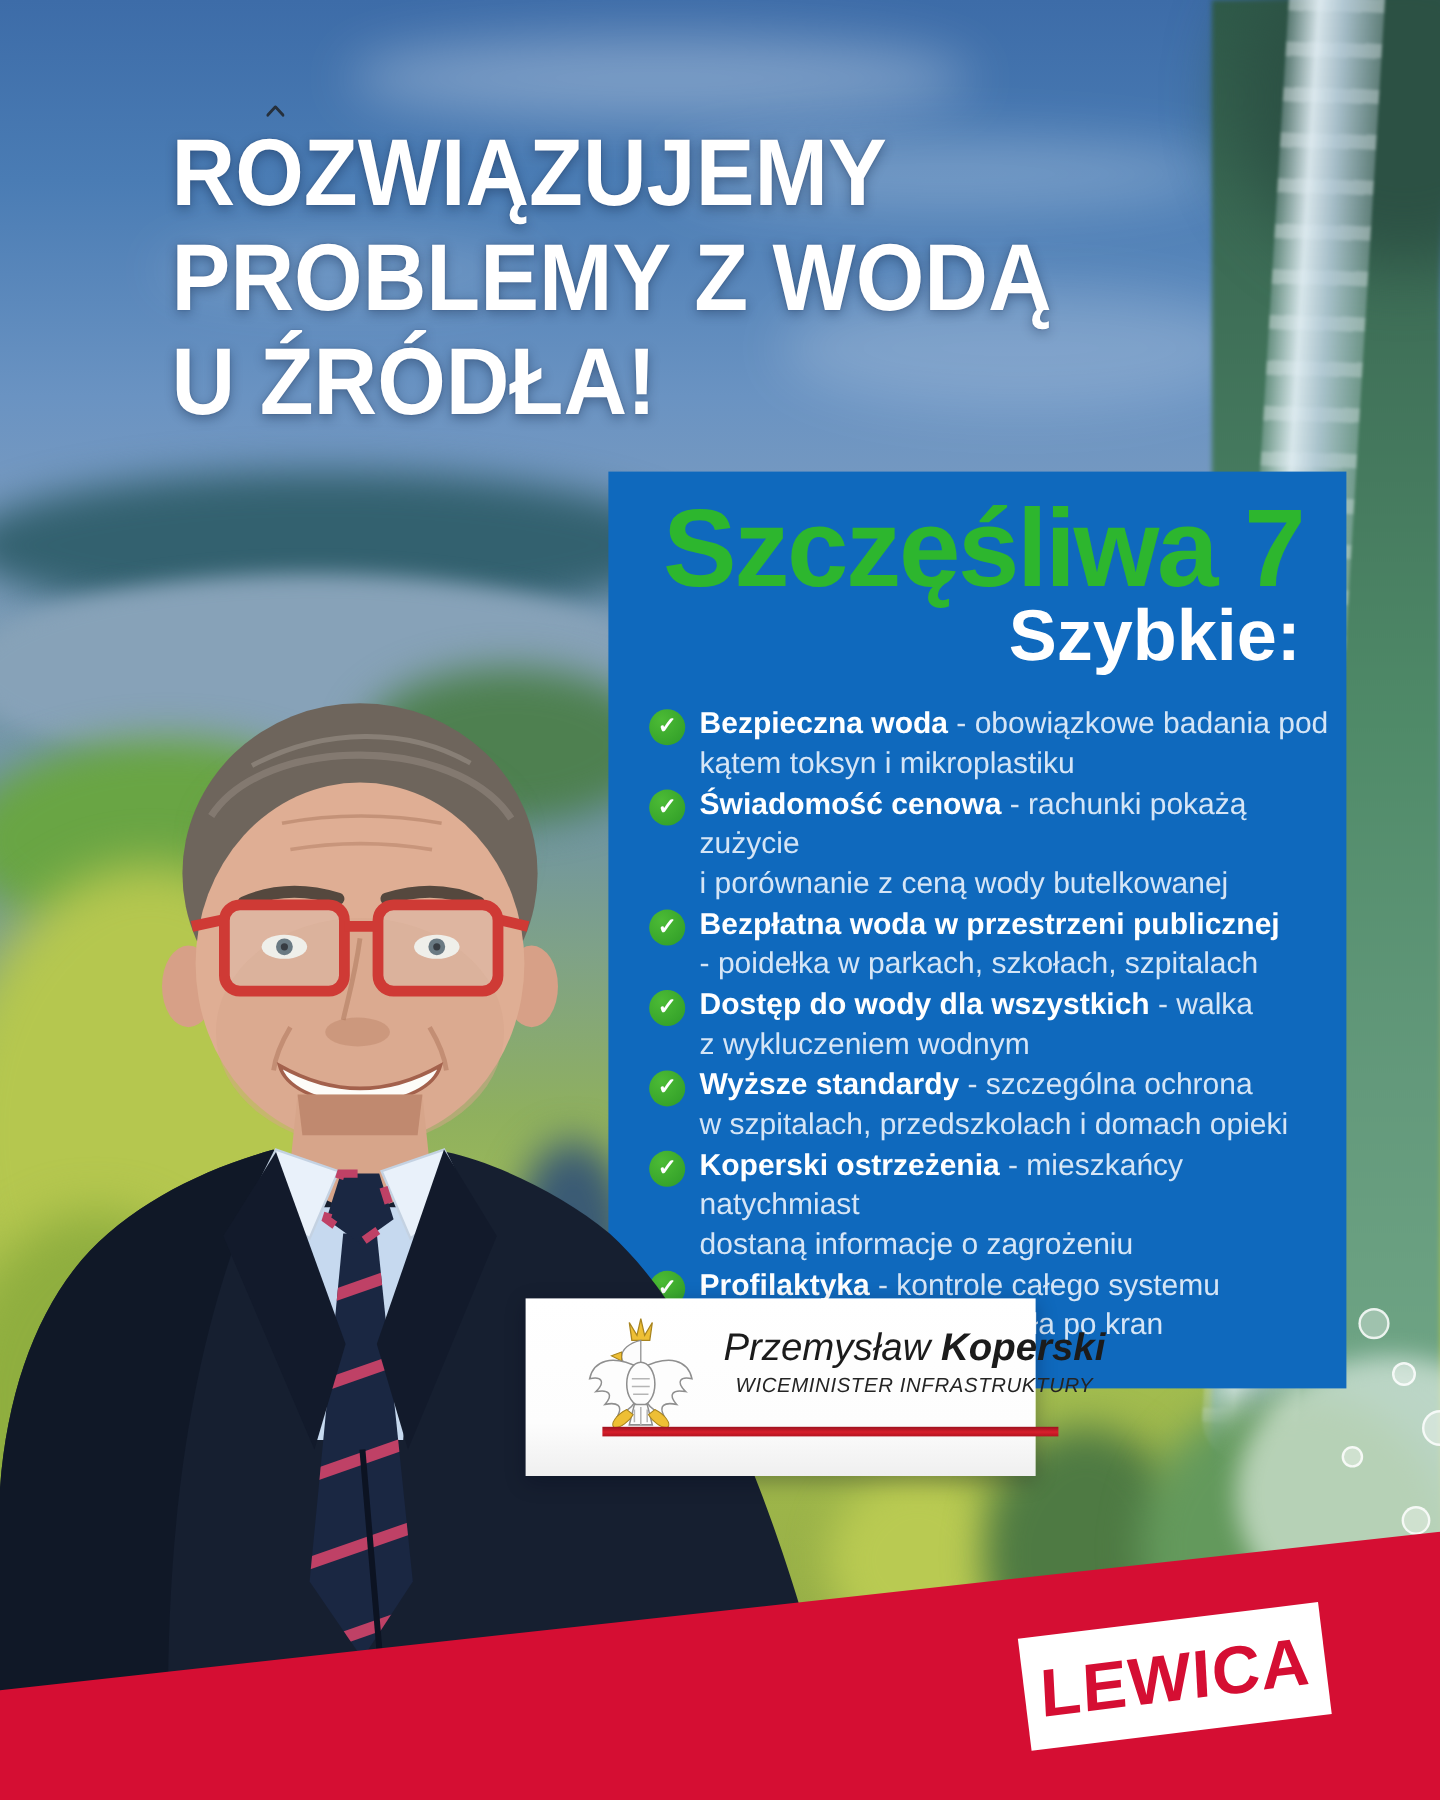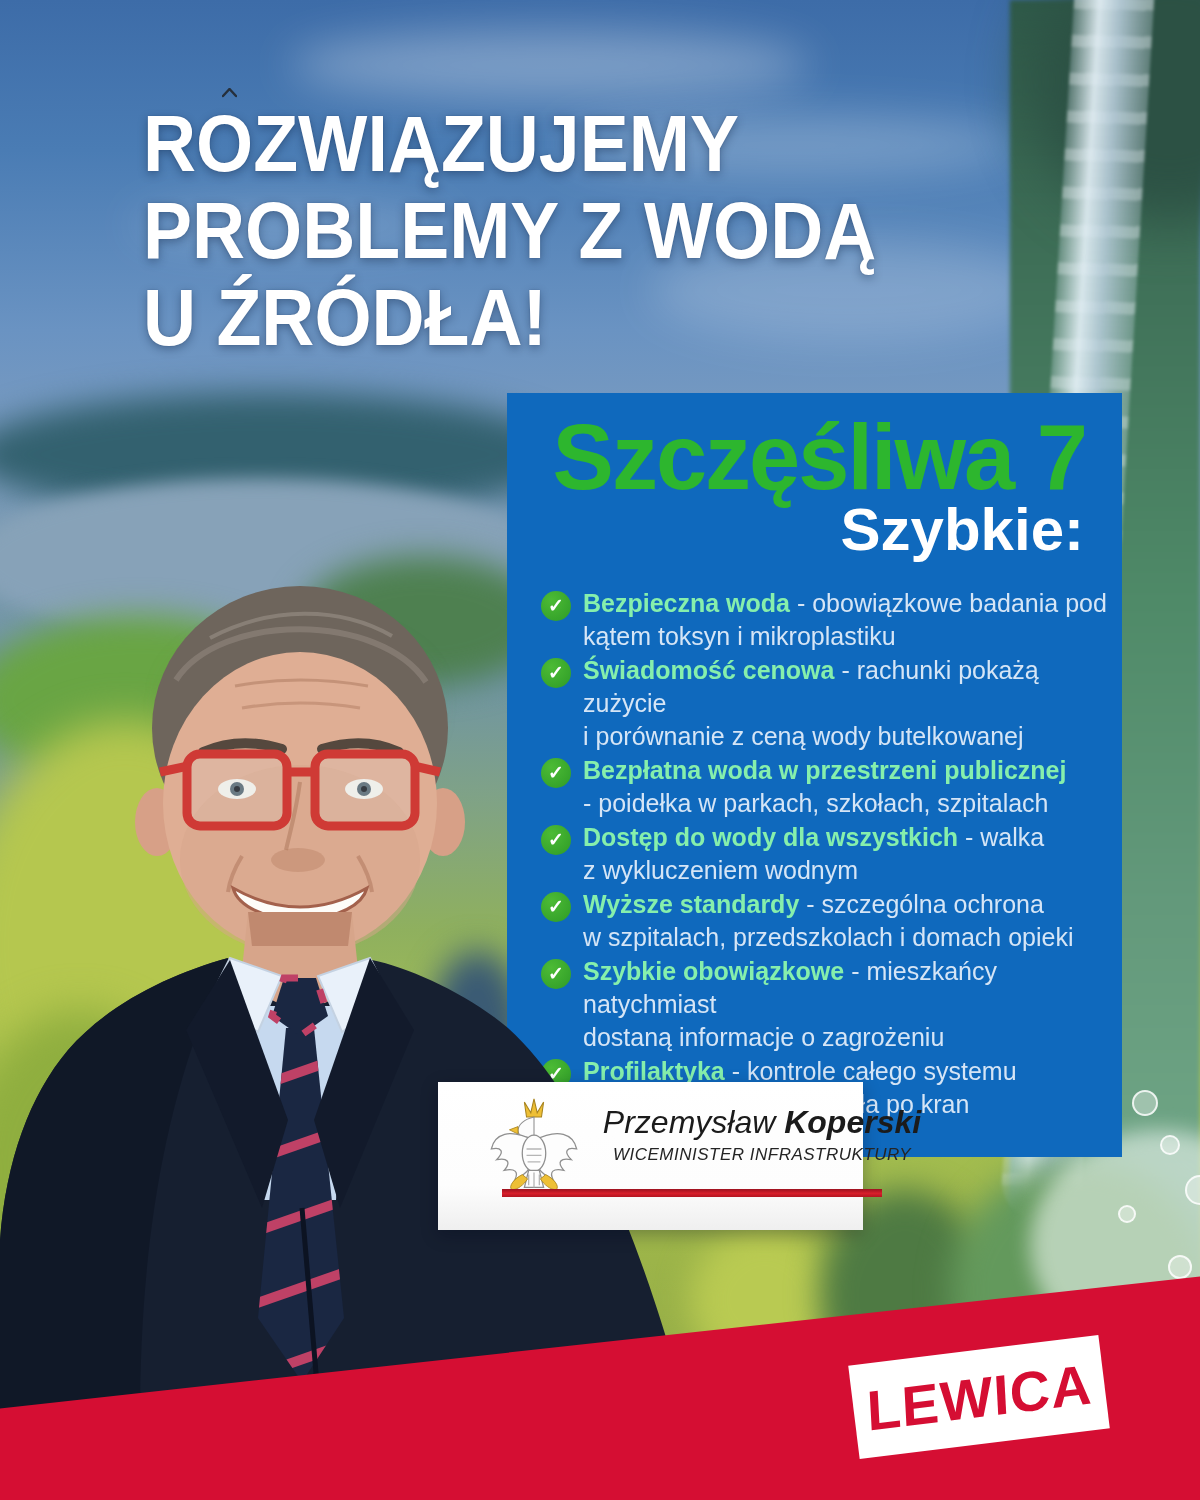--- a/index.html
+++ b/index.html
@@ -36,21 +36,21 @@
     font-size:92px;line-height:96px;font-weight:bold;letter-spacing:-2px;}
   .panel-subtitle{margin:-6px 38px 0 0;text-align:right;color:#fff;
     font-size:60px;line-height:62px;font-weight:bold;}
   .panel-list{position:absolute;left:34px;top:194px;right:12px;}
   .item{display:flex;align-items:flex-start;margin-bottom:0;}
   .check{flex:0 0 30px;height:30px;margin:4px 12px 0 0;border-radius:50%;
     background:radial-gradient(circle at 35% 30%,#4cbb35,#2e9b27);
     color:#fff;font-size:19px;font-weight:bold;line-height:30px;text-align:center;}
   .item-text{white-space:pre-line;font-size:25px;line-height:33px;color:#fff;
     padding-bottom:1px;width:545px;}
-  .item-text b{color:#86efac;font-weight:bold;}
+  .item-text b{color:#ffffff;font-weight:bold;}
   .item-text .desc{color:#d5e5f6;font-weight:normal;}
 
   
   .cred{position:absolute;left:438px;top:1082px;width:425px;height:148px;
     background:linear-gradient(180deg,#ffffff 0%,#fdfdfd 70%,#efefef 100%);
     box-shadow:0 5px 16px rgba(0,5,25,.3);font-style:italic;}
   .cred-emblem{position:absolute;left:48px;top:8px;}
   .cred-text{position:absolute;left:148px;top:20px;width:352px;text-align:center;color:#1b1b1b;}
   .cred-name{font-size:32px;line-height:40px;}
   .cred-name b{font-weight:bold;}
@@ -141,21 +141,21 @@
         <div class="item-text"><b>Dostęp do wody dla wszystkich</b><span class="desc"> - walka
 z wykluczeniem wodnym</span></div>
       </div>
       <div class="item">
         <span class="check">✓</span>
         <div class="item-text"><b>Wyższe standardy</b><span class="desc"> - szczególna ochrona
 w szpitalach, przedszkolach i domach opieki</span></div>
       </div>
       <div class="item">
         <span class="check">✓</span>
-        <div class="item-text"><b>Szybkie obowiązkowe</b><span class="desc"> - mieszkańcy natychmiast
+        <div class="item-text"><b>Koperski ostrzeżenia</b><span class="desc"> - mieszkańcy natychmiast
 dostaną informacje o zagrożeniu</span></div>
       </div>
       <div class="item">
         <span class="check">✓</span>
         <div class="item-text"><b>Profilaktyka</b><span class="desc"> - kontrole całego systemu
 wodociągowego, od źródła po kran</span></div>
       </div>
     </div>
   </div>
 

